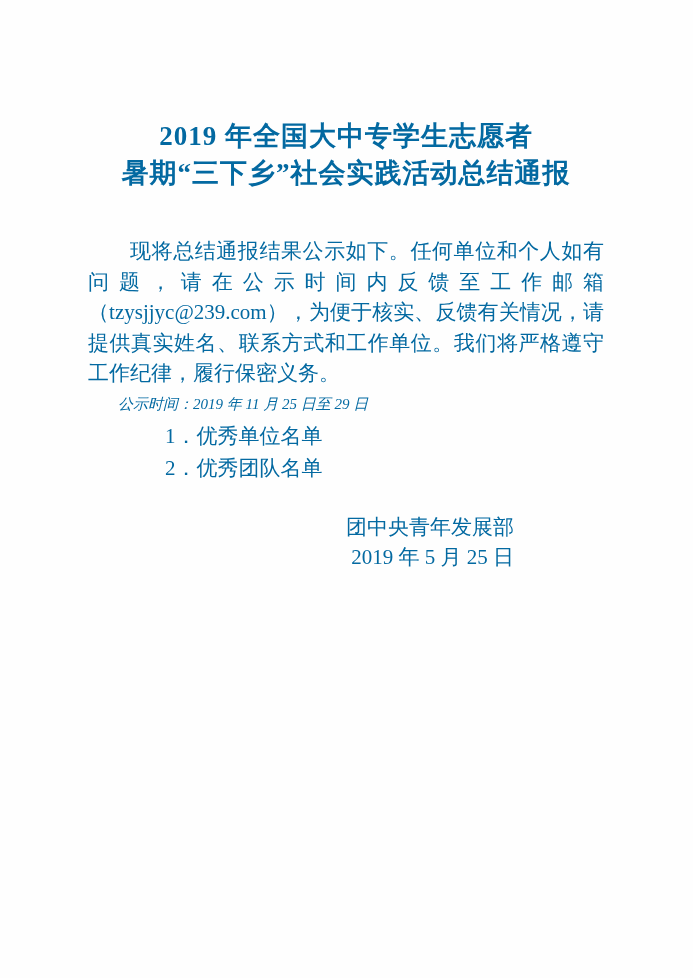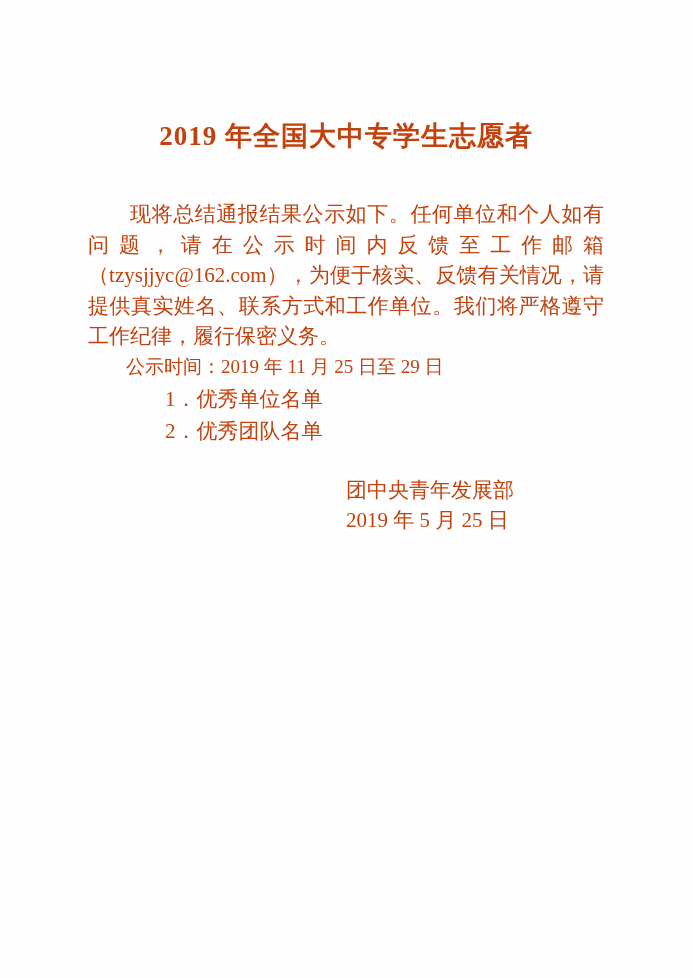--- a/index.html
+++ b/index.html
@@ -8,21 +8,21 @@
     background: #ffffff;
   }
   .page {
     position: relative;
     box-sizing: border-box;
     width: 693px;
     height: 978px;
     background: #fefefe;
     padding: 118px 89px 0 88px;
     font-family: "Liberation Serif", "DejaVu Serif", serif;
-    color: #c2410c;
+    color: #0369a1;
     overflow: hidden;
   }
   .doc-title {
     margin: 0 0 44px 0;
     text-align: center;
     font-size: 27px;
     font-weight: 700;
     line-height: 37px;
     letter-spacing: 1px;
   }
@@ -30,50 +30,52 @@
   .para {
     margin: 0;
     font-size: 21px;
     line-height: 30.5px;
     text-align: justify;
     text-justify: inter-ideograph;
     text-indent: 2em;
   }
   .meta-line {
     margin: 0;
-    font-size: 19px;
+    font-size: 15px;
     line-height: 30.5px;
     text-indent: 2em;
+    font-style: italic;
   }
   .attachments {
     list-style: none;
     margin: 1px 0 12px 0;
     padding: 0 0 0 77px;
     font-size: 21px;
     line-height: 32px;
   }
   .signature {
     margin: 29px 90px 0 auto;
     width: fit-content;
-    text-align: left;
+    text-align: right;
     font-size: 21px;
     line-height: 29.5px;
   }
 </style>
 </head>
 <body>
 
 <div class="page">
 
   <h1 class="doc-title">
     <span class="title-line">2019 年全国大中专学生志愿者</span>
+    <span class="title-line">暑期“三下乡”社会实践活动总结通报</span>
   </h1>
 
 
-  <p class="para">现将总结通报结果公示如下。任何单位和个人如有问题，请在公示时间内反馈至工作邮箱（tzysjjyc@162.com），为便于核实、反馈有关情况，请提供真实姓名、联系方式和工作单位。我们将严格遵守工作纪律，履行保密义务。</p>
+  <p class="para">现将总结通报结果公示如下。任何单位和个人如有问题，请在公示时间内反馈至工作邮箱（tzysjjyc@239.com），为便于核实、反馈有关情况，请提供真实姓名、联系方式和工作单位。我们将严格遵守工作纪律，履行保密义务。</p>
 
   <p class="meta-line">公示时间：2019 年 11 月 25 日至 29 日</p>
 
 
   <ul class="attachments">
     <li>1．优秀单位名单</li>
     <li>2．优秀团队名单</li>
   </ul>
 
   <div class="signature">

